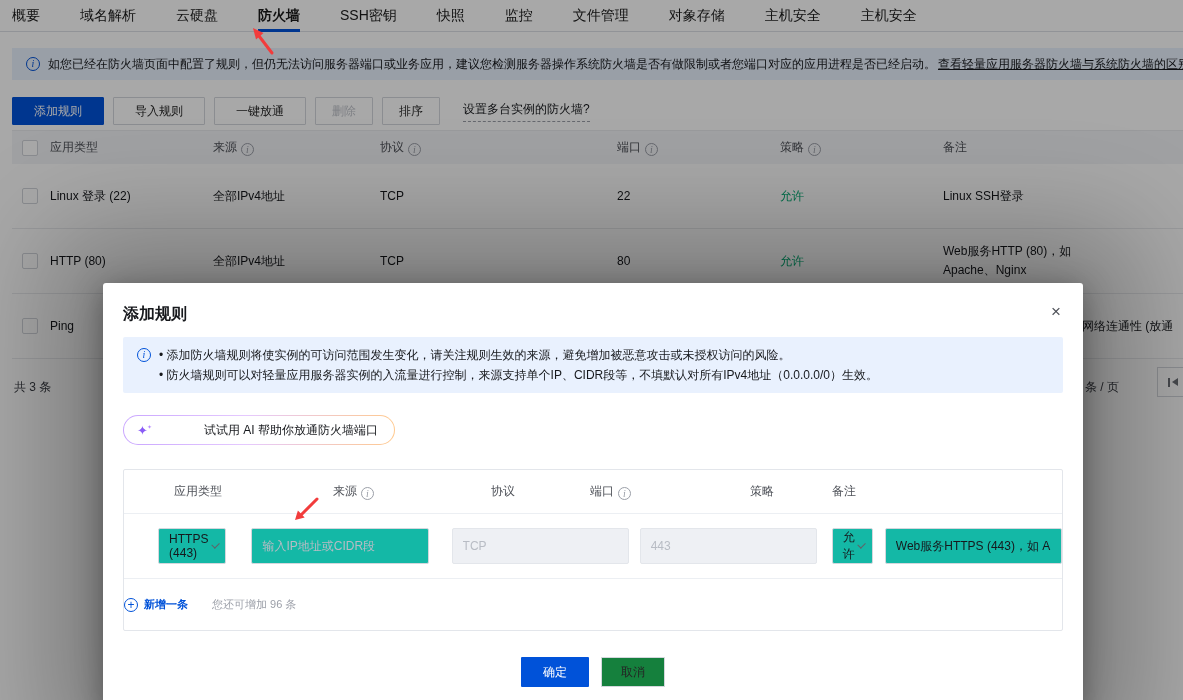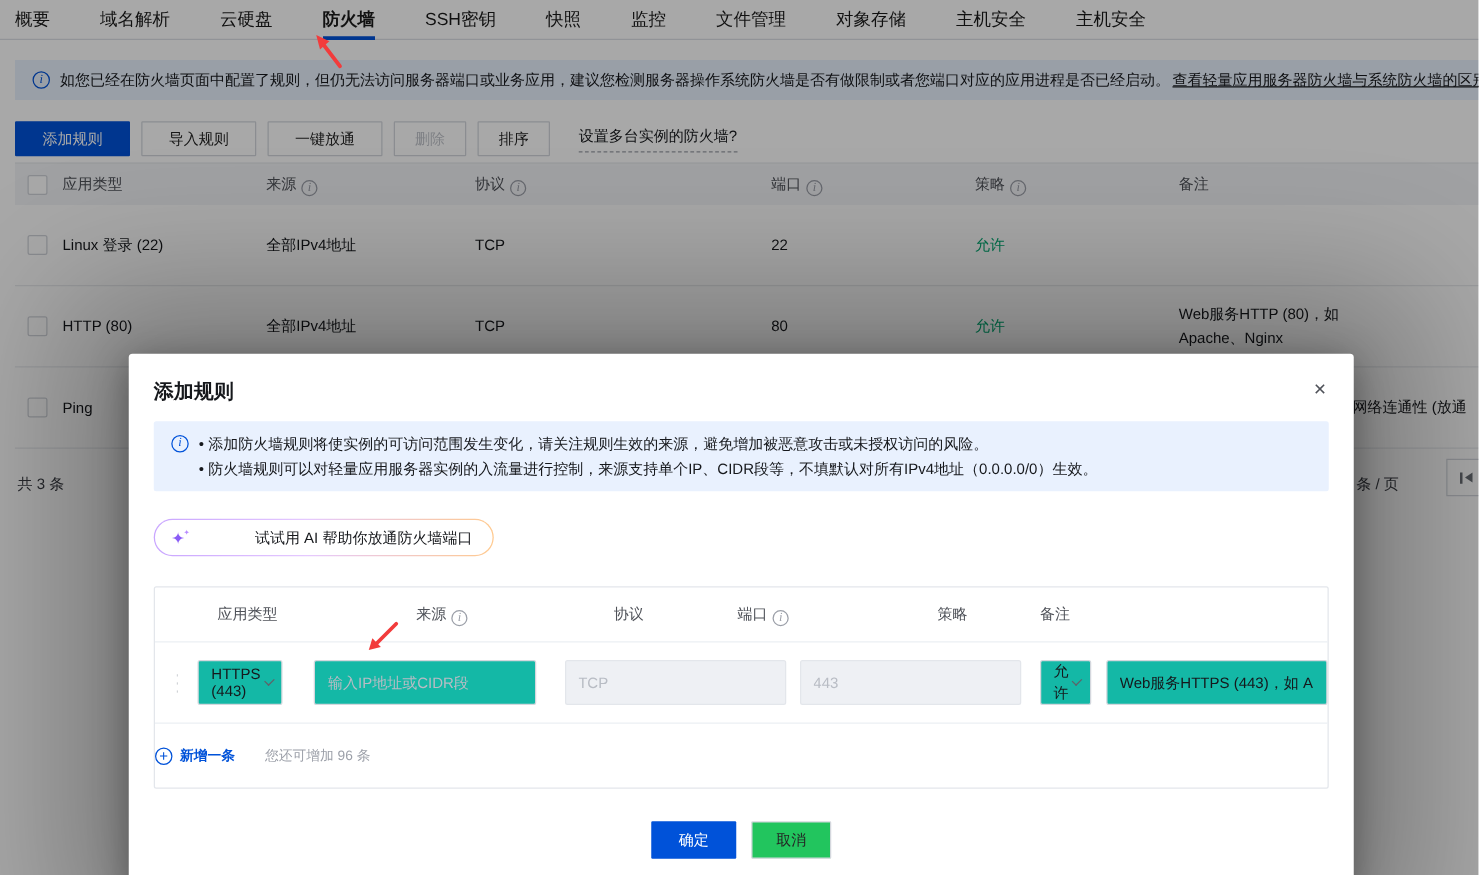--- a/index.html
+++ b/index.html
@@ -107,21 +107,21 @@
 
   .add-row { height:52px; border-top:1px solid #eceff3; display:flex; align-items:center; justify-content:flex-start; font-size:11px; }
   .plus-icon { width:14px; height:14px; border:1px solid #0052d9; border-radius:50%; color:#0052d9;
                font-size:12px; line-height:12px; text-align:center; margin-right:6px; }
   .plus-icon::before { content:"+"; }
   .add-link { color:#0052d9; font-weight:bold; cursor:pointer; }
   .add-hint { color:#9b9fa8; margin-left:24px; }
 
   .modal-actions { margin-top:26px; display:flex; justify-content:center; }
   .btn-confirm { width:68px; height:30px; background:#0052d9; color:#fff; border:none; font-size:12px; cursor:pointer; border-radius:1px; }
-  .btn-cancel { width:64px; height:30px; background:#22c55e; color:#242424; border:1px solid #d4d7dd; font-size:12px; margin-left:12px; cursor:pointer; border-radius:1px; }
+  .btn-cancel { width:64px; height:30px; background:#15803d; color:#242424; border:1px solid #d4d7dd; font-size:12px; margin-left:12px; cursor:pointer; border-radius:1px; }
 
   .anno { position:absolute; pointer-events:none; }
 </style>
 </head>
 <body>
 
 <div class="page">
 
   <div class="nav">
     <span class="tab">概要</span>
@@ -163,20 +163,21 @@
       <div class="cell"><span>备注</span></div>
     </div>
 
     <div class="grid trow">
       <div class="checkbox"></div>
       <div class="cell">Linux 登录 (22)</div>
       <div class="cell">全部IPv4地址</div>
       <div class="cell">TCP</div>
       <div class="cell">22</div>
       <div class="cell policy-allow">允许</div>
+      <div class="cell"><span class="remark-wrap">Linux SSH登录</span></div>
     </div>
 
     <div class="grid trow">
       <div class="checkbox"></div>
       <div class="cell">HTTP (80)</div>
       <div class="cell">全部IPv4地址</div>
       <div class="cell">TCP</div>
       <div class="cell">80</div>
       <div class="cell policy-allow">允许</div>
       <div class="cell"><span class="remark-wrap">Web服务HTTP (80)，如 Apache、Nginx</span></div>

